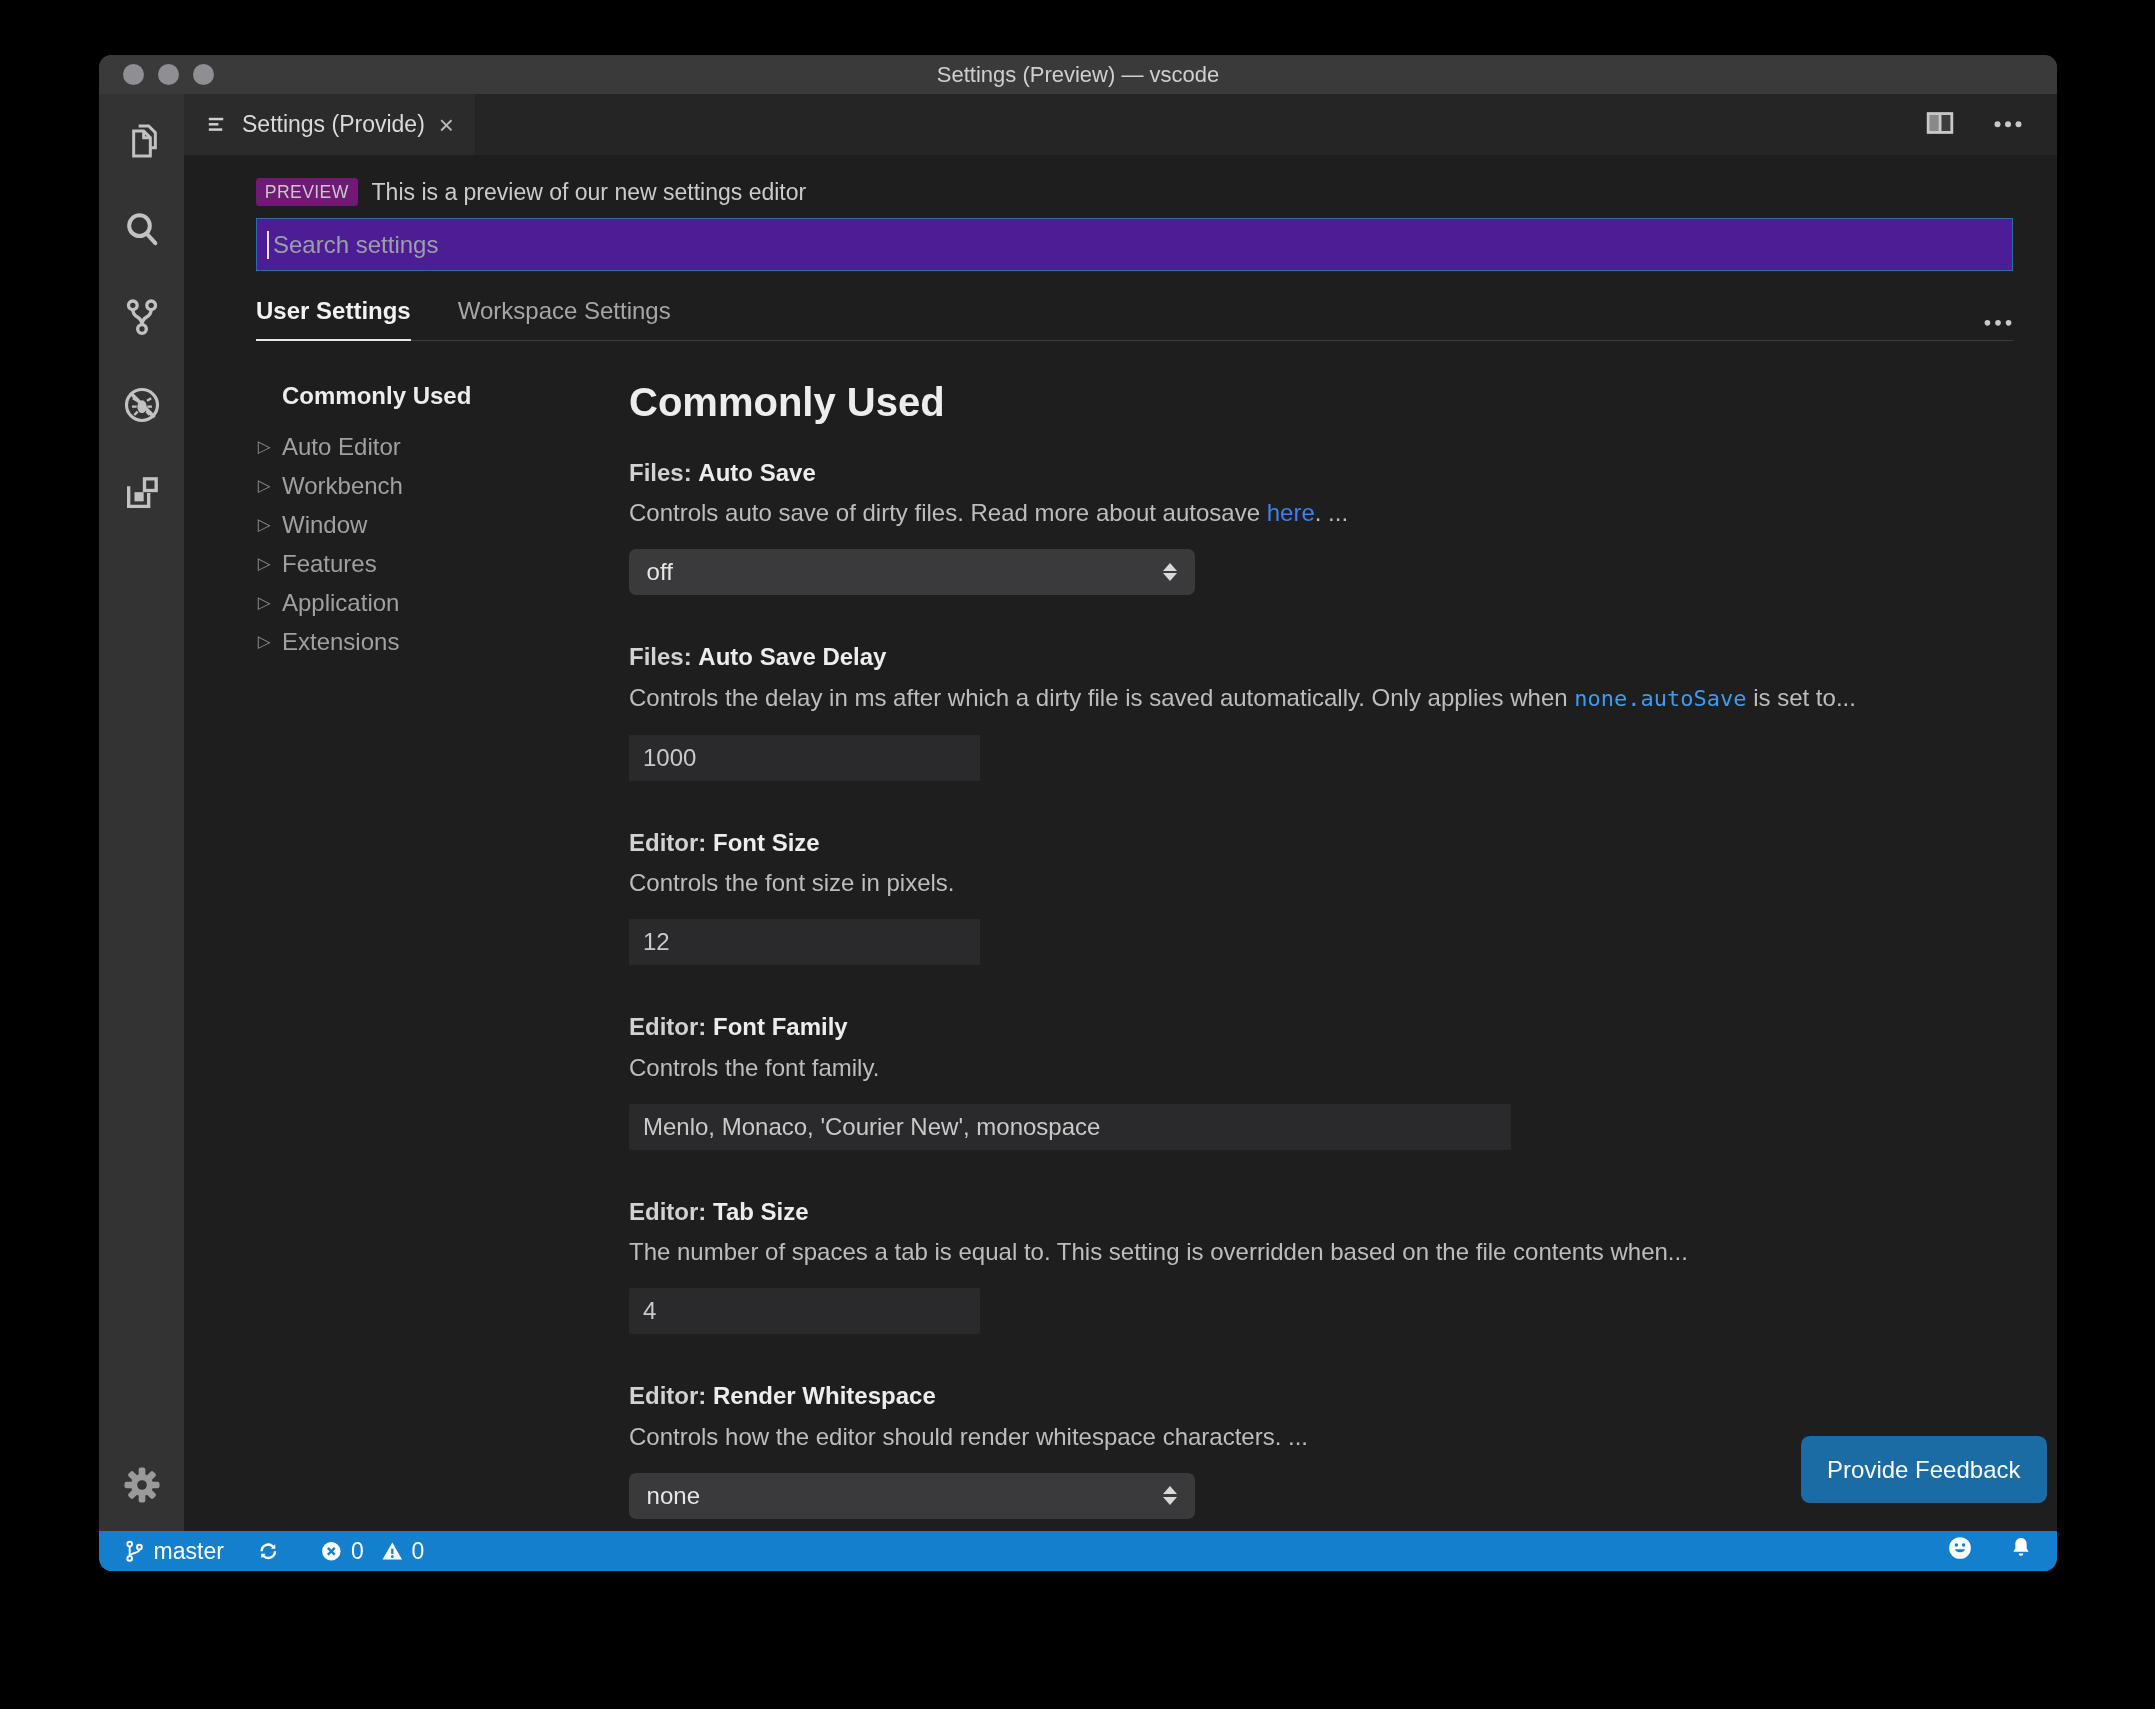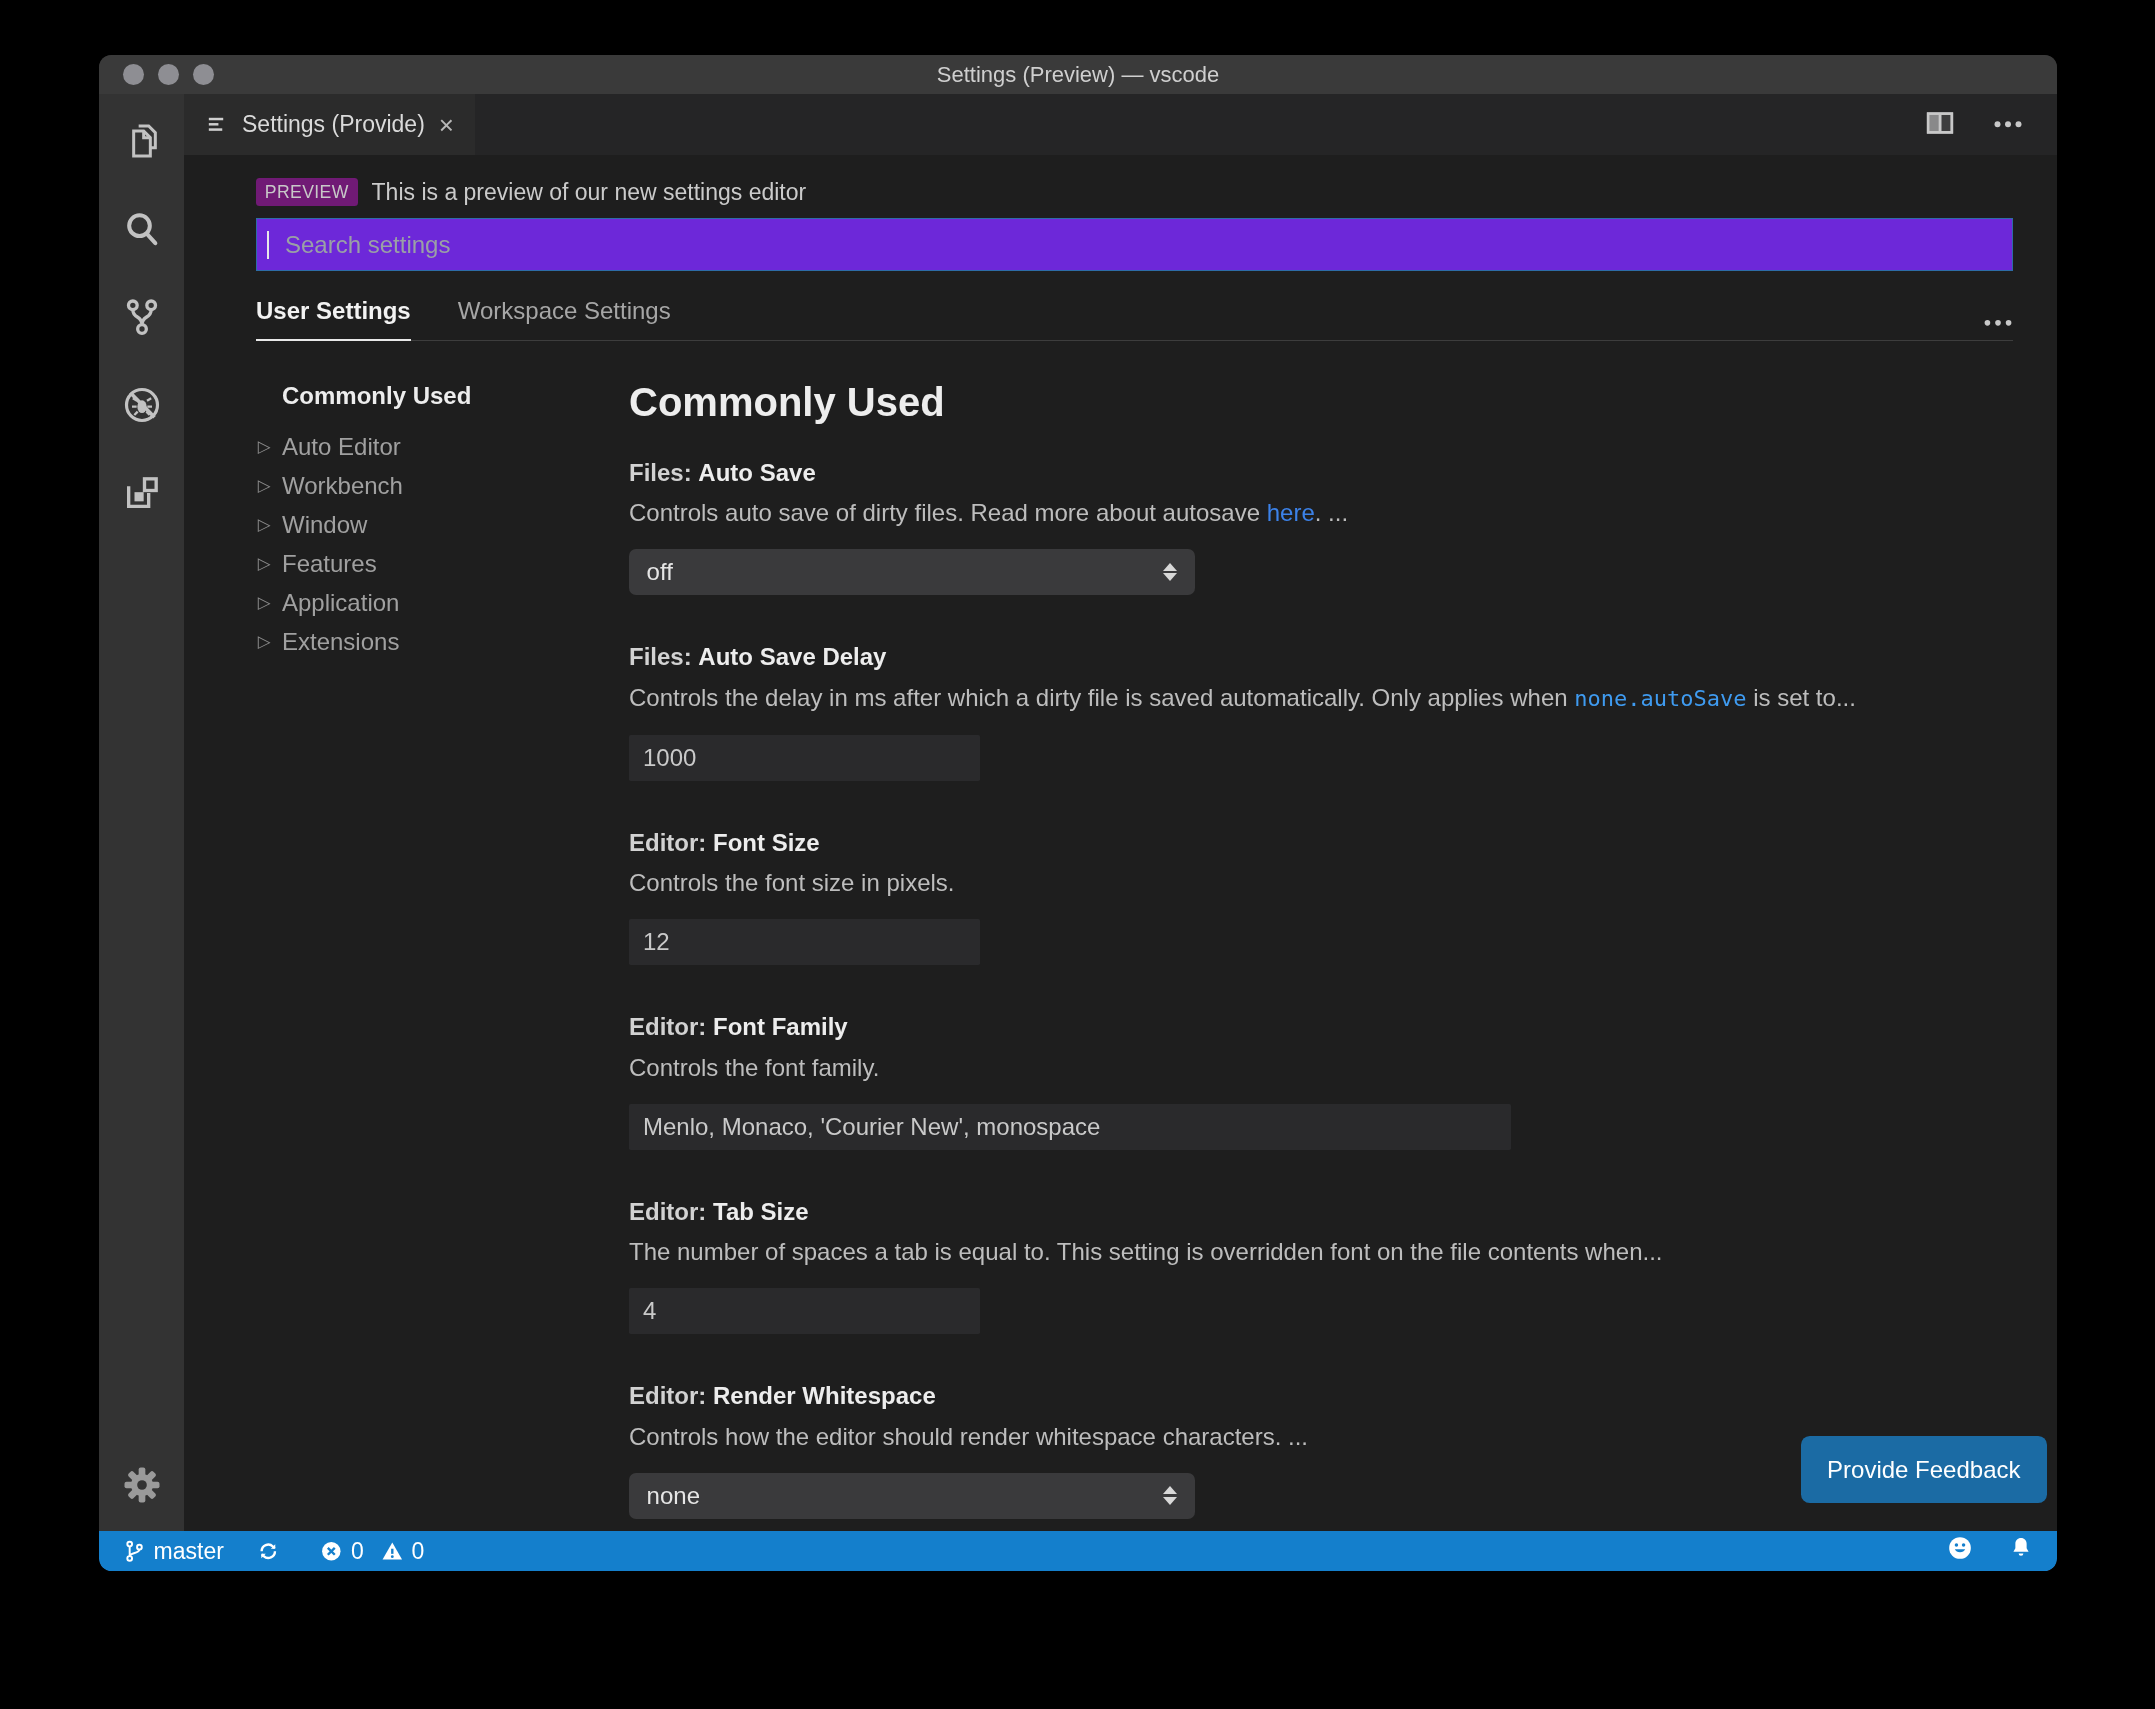--- a/index.html
+++ b/index.html
@@ -40,22 +40,22 @@
 
   
   .settings-body { flex:1; padding:0 44px 0 72px; position:relative; min-height:0; overflow:hidden; }
 
   .banner { margin-top:23px; display:flex; align-items:center; }
   .badge { background:#701a75; color:#c8c8c8; font-size:17.6px; padding:3.5px 8.8px;
     border-radius:3.5px; letter-spacing:0.4px; }
   .banner-text { color:#cbcbcb; font-size:23px; margin-left:14px; }
 
   .searchbox { margin-top:12.3px; position:relative; }
-  .searchbox input { width:100%; height:53px; background:#6d28d9; border:1.8px solid #2d6ca6;
-    color:#e0e0e0; font-size:24px; padding-left:28px; outline:none;
+  .searchbox input { width:100%; height:53px; background:#4c1d95; border:1.8px solid #2d6ca6;
+    color:#e0e0e0; font-size:24px; padding-left:16px; outline:none;
     font-family:"Liberation Sans","DejaVu Sans",sans-serif; }
   .searchbox input::placeholder { color:#9aa0a6; opacity:1; }
   .caret { position:absolute; left:11.4px; top:12.3px; width:1.8px; height:28px; background:#e8e8e8; }
 
   .scope-row { margin-top:26px; display:flex; align-items:flex-end; border-bottom:0.9px solid #3d3d3d; }
   .scope-tab { font-size:24px; padding-bottom:14px; margin-right:47px; color:#a6a6a6;
     border-bottom:2.6px solid transparent; margin-bottom:-1.8px; }
   .scope-tab.active { color:#f2f2f2; font-weight:700; border-bottom-color:#e8e8e8; }
   .scope-more { margin-left:auto; padding-bottom:12.3px; display:flex; }
 
@@ -282,21 +282,21 @@
                   <div class="sdesc"><span>Controls the font size in pixels.</span></div>
                   <div class="control"><input class="tinput narrow" type="text" value="12" style=""></div>
                 </div>
                 <div class="setting">
                   <div class="slabel"><span class="cat">Editor: </span><span class="nm">Font Family</span></div>
                   <div class="sdesc"><span>Controls the font family.</span></div>
                   <div class="control"><input class="tinput wide" type="text" value="Menlo, Monaco, 'Courier New', monospace" style=""></div>
                 </div>
                 <div class="setting">
                   <div class="slabel"><span class="cat">Editor: </span><span class="nm">Tab Size</span></div>
-                  <div class="sdesc"><span>The number of spaces a tab is equal to. This setting is overridden font on the file contents when...</span></div>
+                  <div class="sdesc"><span>The number of spaces a tab is equal to. This setting is overridden based on the file contents when...</span></div>
                   <div class="control"><input class="tinput narrow" type="text" value="4" style=""></div>
                 </div>
                 <div class="setting">
                   <div class="slabel"><span class="cat">Editor: </span><span class="nm">Render Whitespace</span></div>
                   <div class="sdesc"><span>Controls how the editor should render whitespace characters. ...</span></div>
                   <div class="control">
                     <div class="sel">
                       <span>none</span>
                       <span class="arrows">
                         <i class="up"></i>

